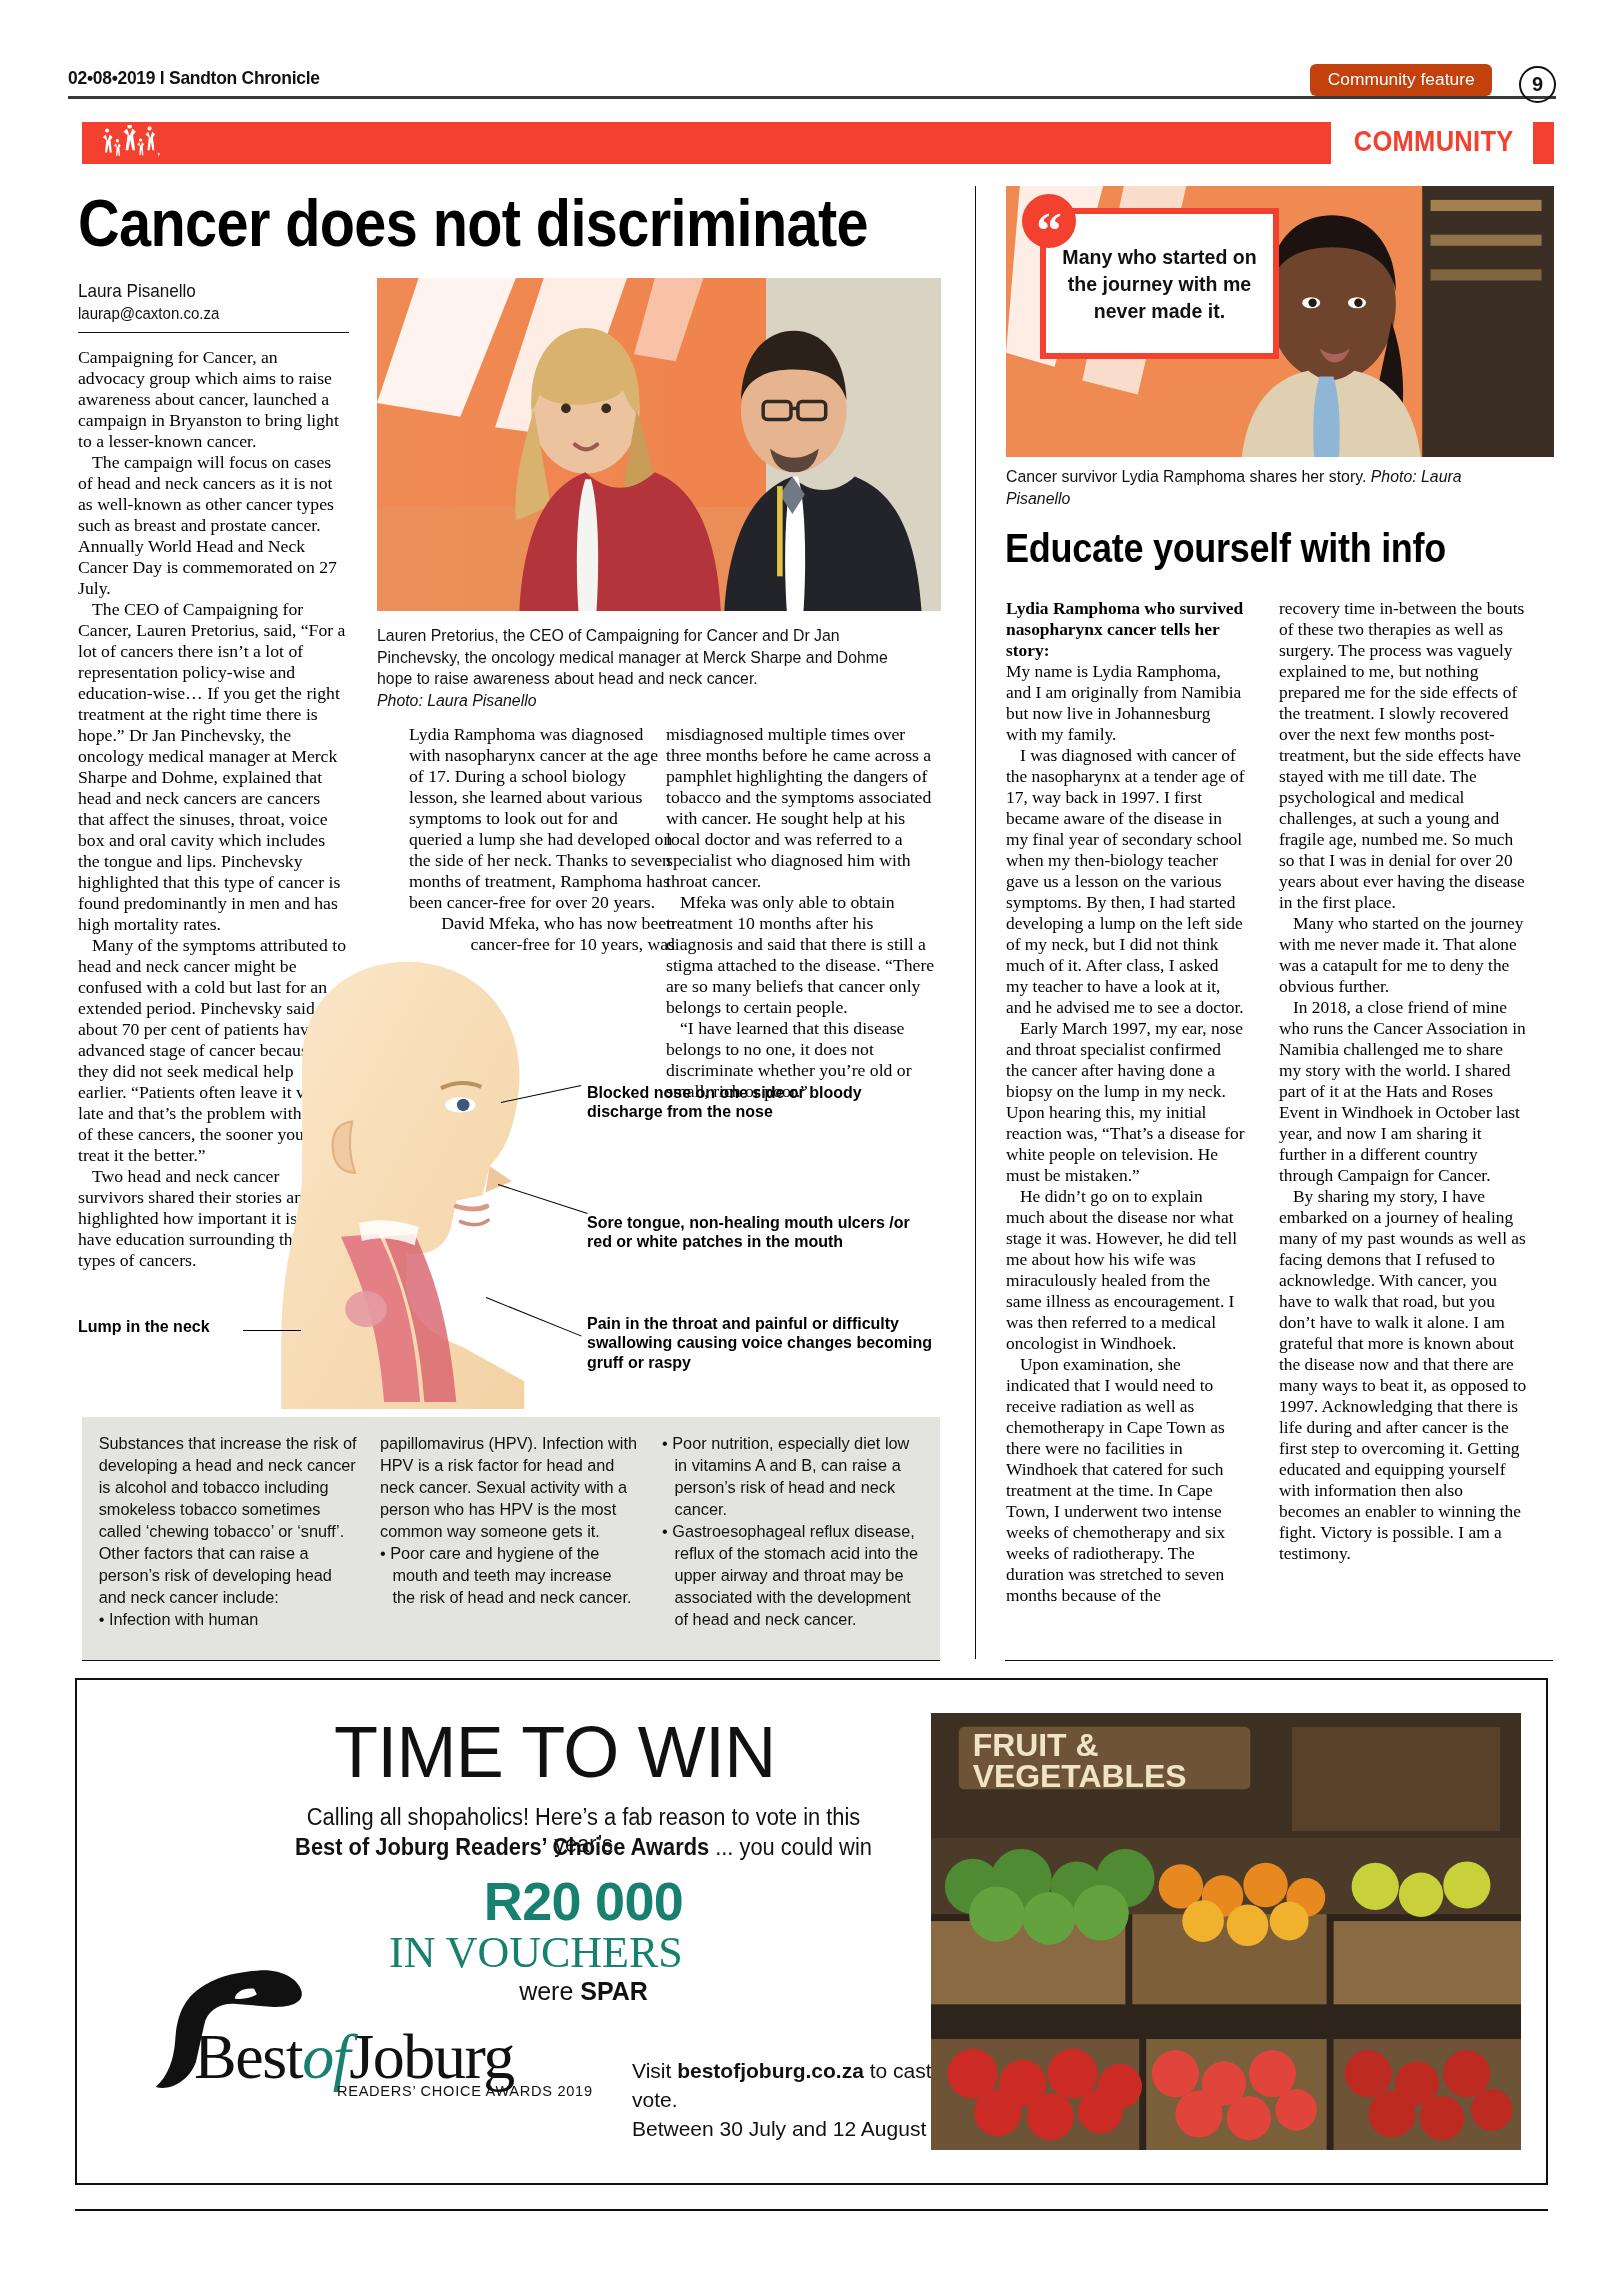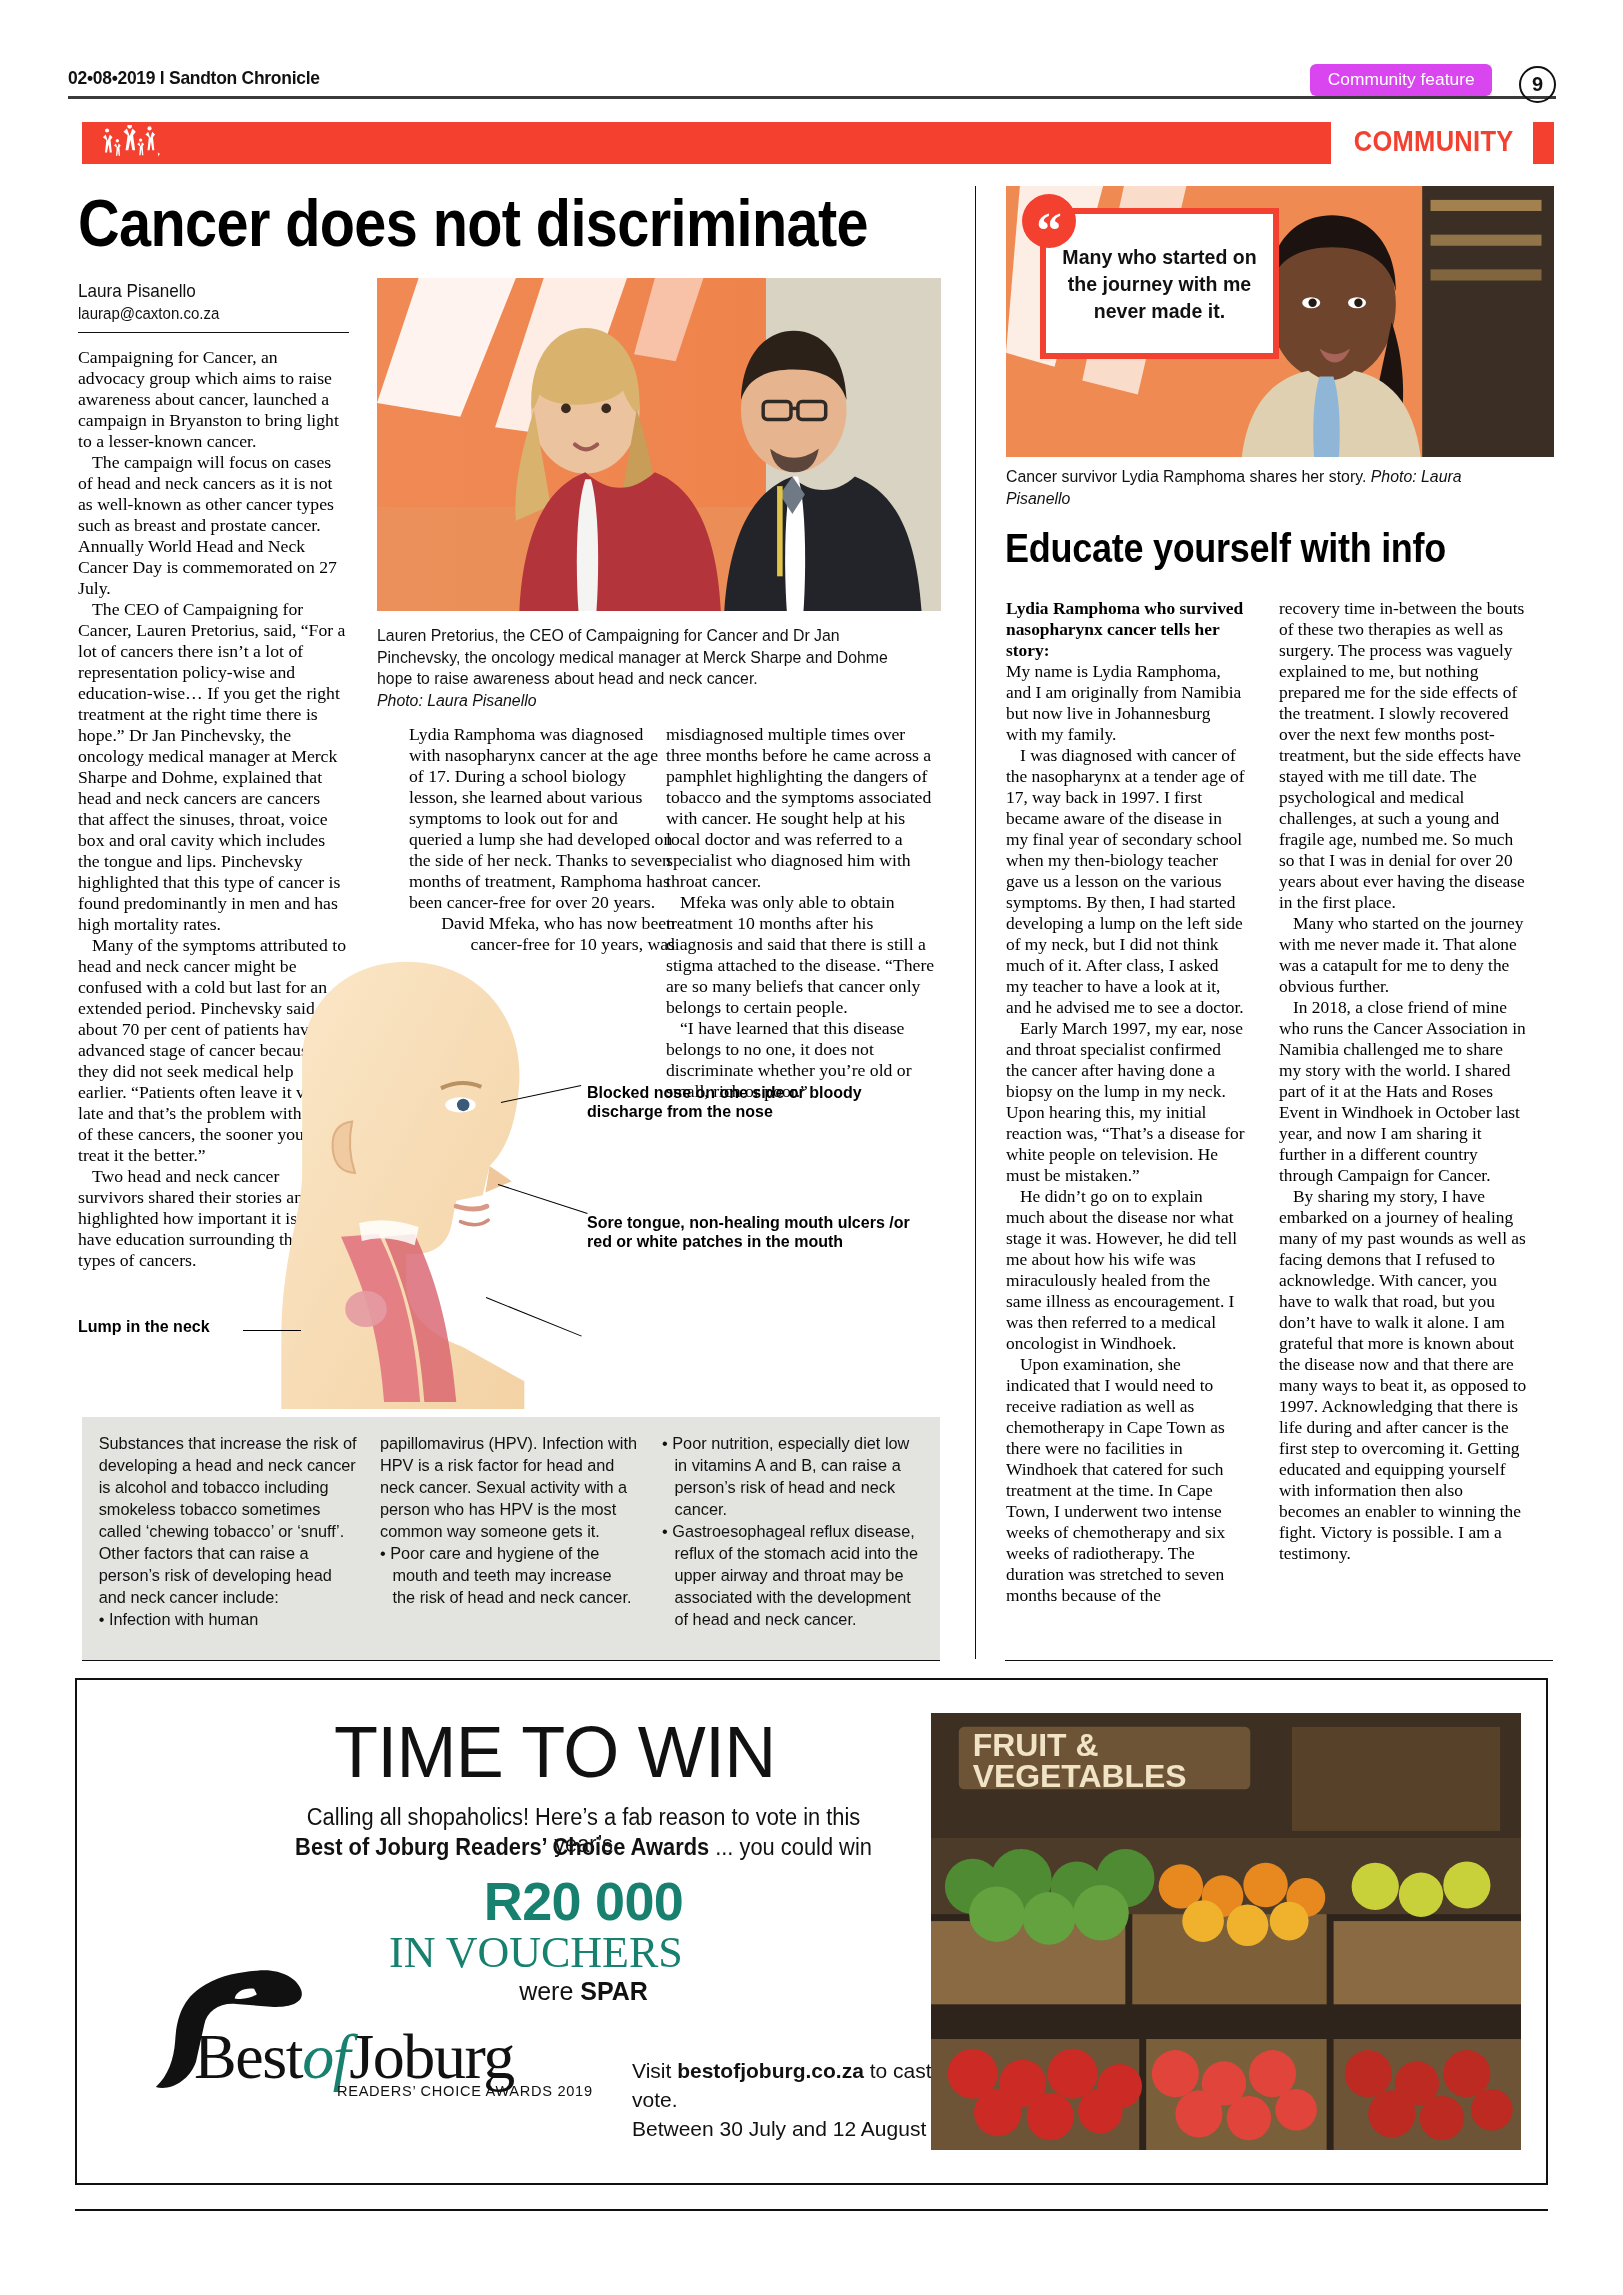--- a/index.html
+++ b/index.html
@@ -10,21 +10,21 @@
   }
   
   .masthead{position:absolute;left:68px;top:67px;width:1488px;height:32px;}
   .mast-date{
     position:absolute;left:0;top:0;font-family:"Liberation Sans",sans-serif;
     font-weight:700;font-size:19px;letter-spacing:-0.3px;color:#111;
     white-space:nowrap;transform:scaleX(.92);transform-origin:left center;
   }
   .mast-rule{position:absolute;left:0;top:29px;width:1488px;height:2.8px;background:#3a3a3a;}
   .mast-tag{
-    position:absolute;right:64px;top:-2.8px;background:#d946ef;color:#fff;
+    position:absolute;right:64px;top:-2.8px;background:#c2410c;color:#fff;
     font-family:"Liberation Sans",sans-serif;font-size:17.4px;font-weight:400;
     padding:4.9px 17.4px 6.2px;border-radius:6.2px;white-space:nowrap;
   }
   .mast-pageno{
     position:absolute;right:0;top:-1.4px;width:33px;height:33px;border-radius:50%;
     border:2.1px solid #111;display:flex;align-items:center;justify-content:center;
     font-family:"Liberation Sans",sans-serif;font-weight:700;font-size:20px;color:#111;
   }
   
   .band{position:absolute;left:82px;top:122px;width:1472px;height:42px;}
@@ -321,20 +321,21 @@
     </svg>
   </div>
 
   <div class="leader" style="left:501px;top:1102px;width:82px;transform:rotate(-12deg);"></div>
   <div class="lbl" style="left:587px;top:1083px;width:333px;">Blocked nose on one side or bloody discharge from the nose</div>
 
   <div class="leader" style="left:498px;top:1184px;width:94px;transform:rotate(18deg);"></div>
   <div class="lbl" style="left:587px;top:1213px;width:333px;">Sore tongue, non-healing mouth ulcers /or red or white patches in the mouth</div>
 
   <div class="leader" style="left:486px;top:1297px;width:103px;transform:rotate(22deg);"></div>
+  <div class="lbl" style="left:587px;top:1314px;width:354px;">Pain in the throat  and painful or difficulty swallowing causing voice changes becoming gruff or raspy</div>
 
   <div class="lbl" style="left:78px;top:1317px;width:180px;">Lump in the neck</div>
   <div class="leader" style="left:243px;top:1330px;width:58px;"></div>
 
   <div class="greybox">
     <div class="gcol" style="left:16.7px;width:258px;">
       <p>Substances that increase the risk of developing a head and neck cancer is alcohol and tobacco including smokeless tobacco sometimes called ‘chewing tobacco’ or ‘snuff’.</p>
       <p>Other factors that can raise a person’s risk of developing head and neck cancer include:</p>
       <p class="bul">• Infection with human</p>
     </div>

